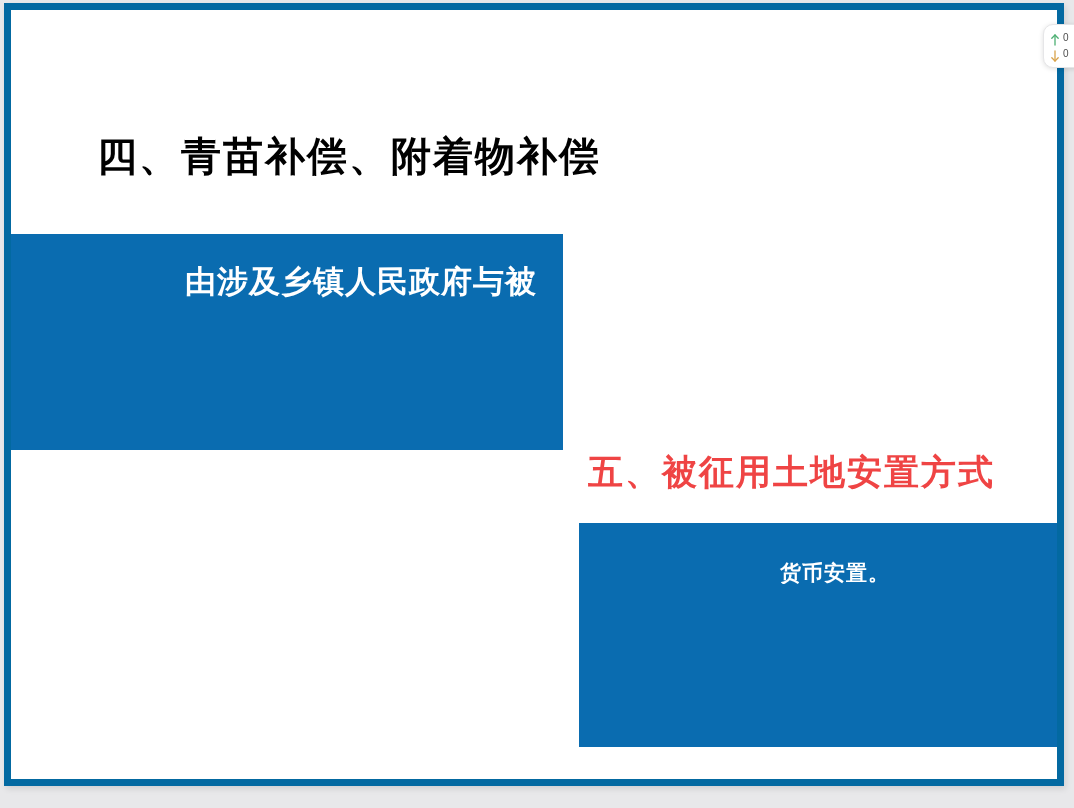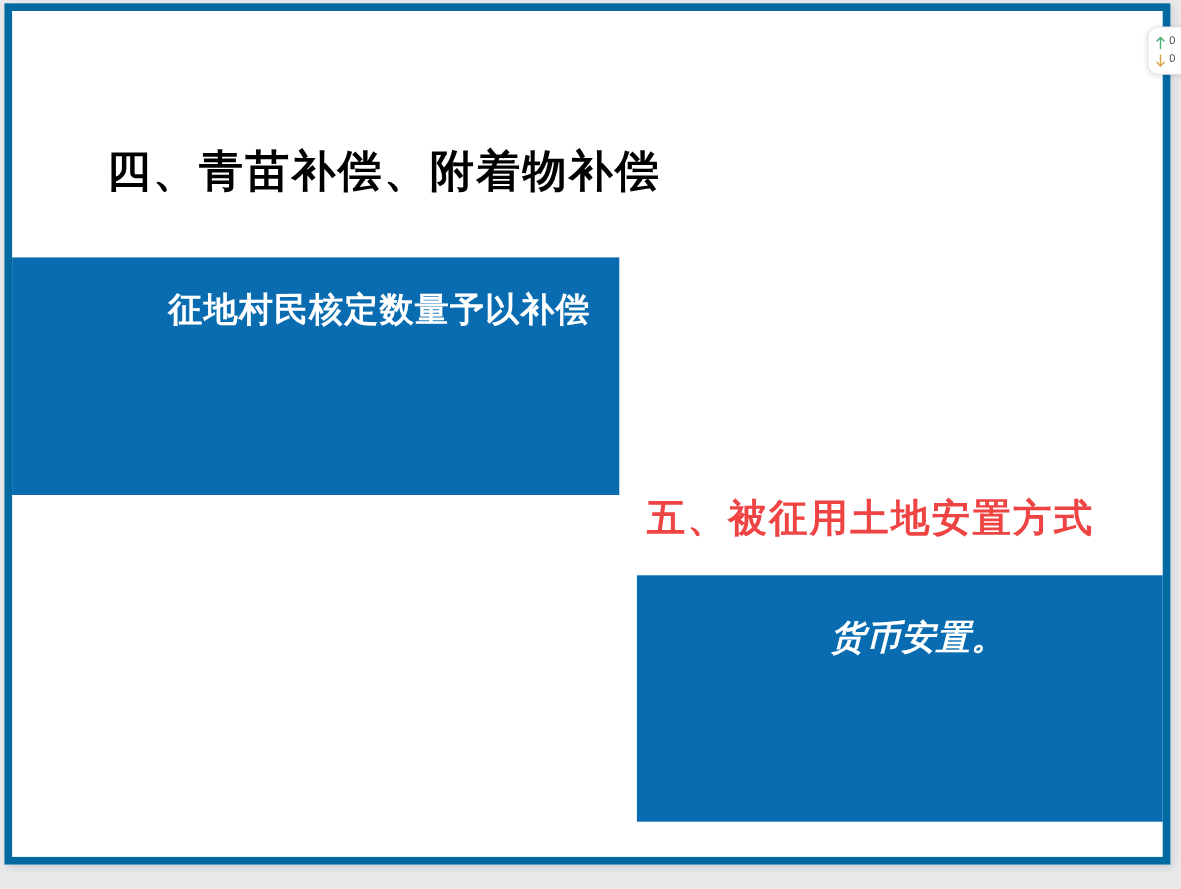--- a/index.html
+++ b/index.html
@@ -87,26 +87,25 @@
     letter-spacing: 1px;
   }
   #blue-text-one .line-indent {
     display: block;
     padding-right: 12px;
   }
   #blue-text-two {
     left: 0;
     top: 36px;
     width: 496px;
-    font-size: 31px;
+    font-size: 21px;
     text-align: center;
     letter-spacing: 1px;
     padding-left: 16px;
     box-sizing: border-box;
-    font-style: italic;
   }
 
   
   #vote-widget {
     position: absolute;
     left: 1043px;
     top: 24px;
     width: 46px;
     height: 44px;
     background: #ffffff;
@@ -141,21 +140,21 @@
 </style>
 </head>
 <body>
 
 <div id="page-sheet">
 
   <div class="heading" id="heading-one">四、青苗补偿、附着物补偿</div>
 
   <div class="blue-block" id="blue-block-one">
     <div class="blue-text" id="blue-text-one">
-      <span class="line-indent">征地村民核定数量予以补偿</span>
+      <span class="line-indent">由涉及乡镇人民政府与被</span>
     </div>
   </div>
 
   <div class="heading" id="heading-two">五、被征用土地安置方式</div>
 
   <div class="blue-block" id="blue-block-two">
     <div class="blue-text" id="blue-text-two">货币安置。</div>
   </div>
 
 </div>

